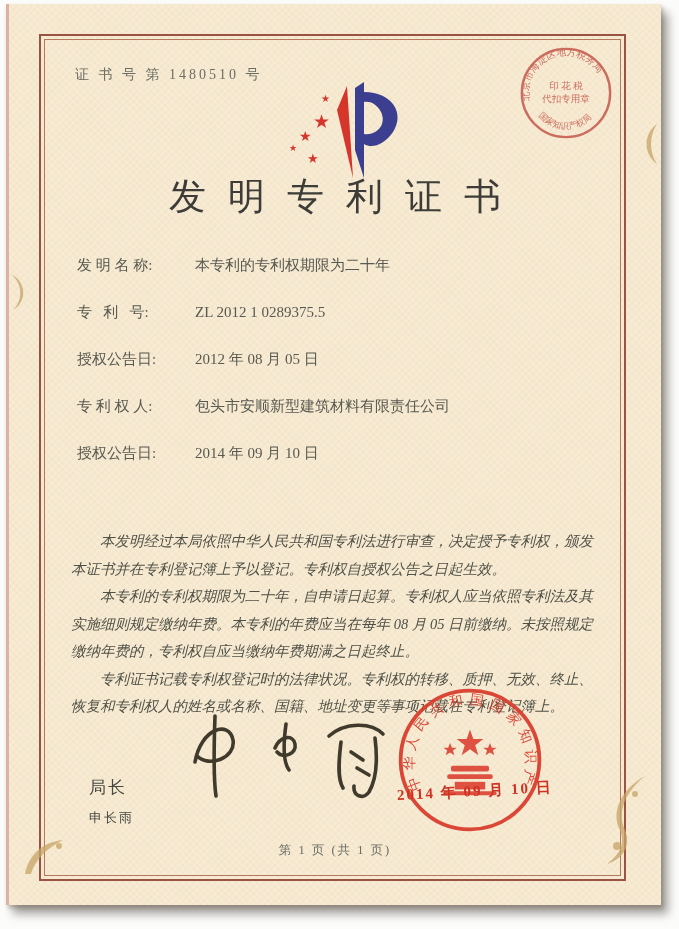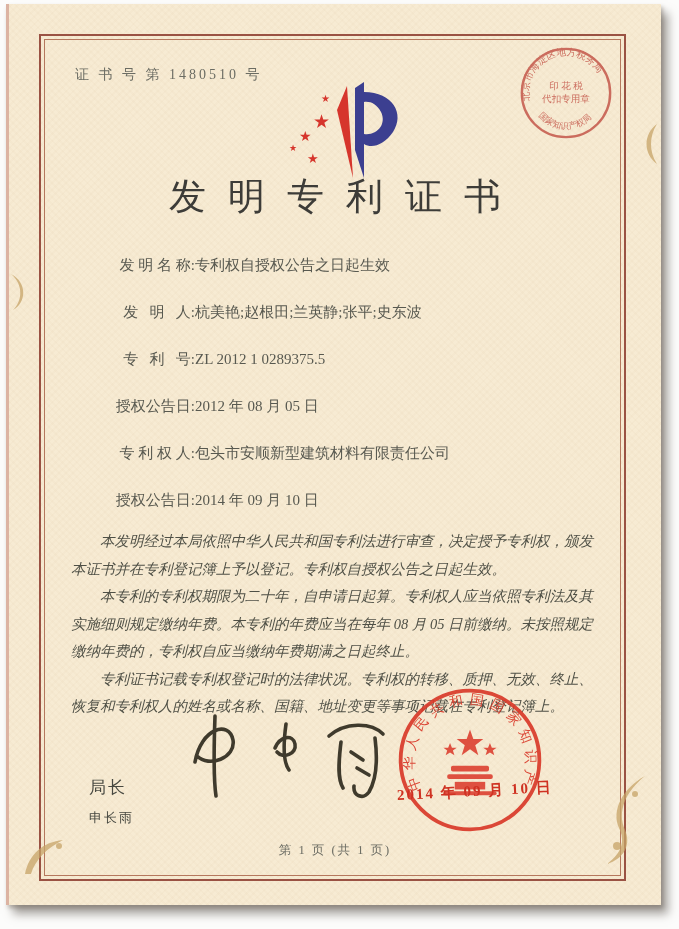--- a/index.html
+++ b/index.html
@@ -15,21 +15,21 @@
   .frame{position:absolute;left:30px;top:30px;width:583px;height:843px;border:2px solid #9a5243;}
   .frame::after{content:'';position:absolute;inset:3px;border:1px solid #b5775d;}
   .cert-no{position:absolute;left:66px;top:62px;font-size:14px;letter-spacing:3px;color:#6b6c63;}
   
   .logo{position:absolute;left:268px;top:76px;width:140px;height:102px;}
   .logo .star{position:absolute;color:#d6352c;line-height:1;}
   
   .title{position:absolute;left:0;top:168px;width:652px;text-align:center;
     font-size:37px;color:#3d3c38;letter-spacing:22px;text-indent:22px;font-weight:500;}
   
-  .fields{position:absolute;left:68px;top:252px;width:520px;text-align:right;}
+  .fields{position:absolute;left:68px;top:252px;width:520px;}
   .field{display:flex;margin-bottom:28px;font-size:15px;line-height:19px;color:#585950;}
   .field .lbl{white-space:pre;min-width:118px;}
   .field .val{white-space:pre;}
   
   .paras{position:absolute;left:62px;top:524px;width:530px;color:#4f5046;}
   .paras p{margin:0;font-size:14.5px;line-height:27.5px;text-indent:2em;font-style:italic;}
   
   .director{position:absolute;left:80px;top:772px;color:#474840;}
   .director .role{font-size:17px;letter-spacing:2px;}
   .director .name{font-size:13px;letter-spacing:2px;margin-top:10px;}
@@ -81,25 +81,21 @@
         <text x="50" y="46" text-anchor="middle" font-size="10" fill="#c4574a">印 花 税</text>
         <text x="50" y="59" text-anchor="middle" font-size="10" fill="#c4574a">代扣专用章</text>
       </svg>
     </div>
 
     <div class="title">发明专利证书</div>
 
     <div class="fields">
       <div class="field">
         <span class="lbl">发 明 名 称:</span>
-        <span class="val">专利权自授权公告之日起生效</span>
-      </div>
-      <div class="field">
-        <span class="lbl">发   明   人:</span>
-        <span class="val">杭美艳;赵根田;兰英静;张平;史东波</span>
+        <span class="val">本专利的专利权期限为二十年</span>
       </div>
       <div class="field">
         <span class="lbl">专   利   号:</span>
         <span class="val">ZL 2012 1 0289375.5</span>
       </div>
       <div class="field">
         <span class="lbl">授权公告日:</span>
         <span class="val">2012 年 08 月 05 日</span>
       </div>
       <div class="field">

